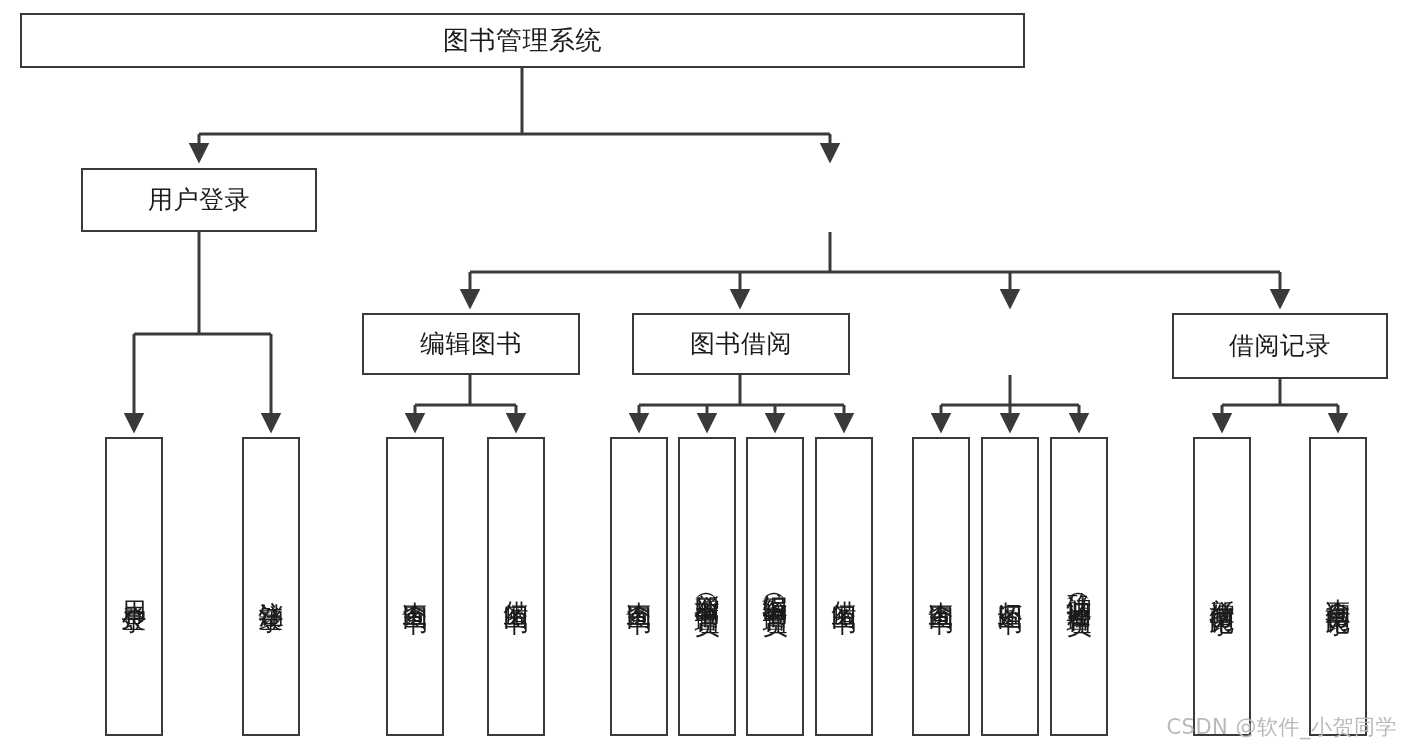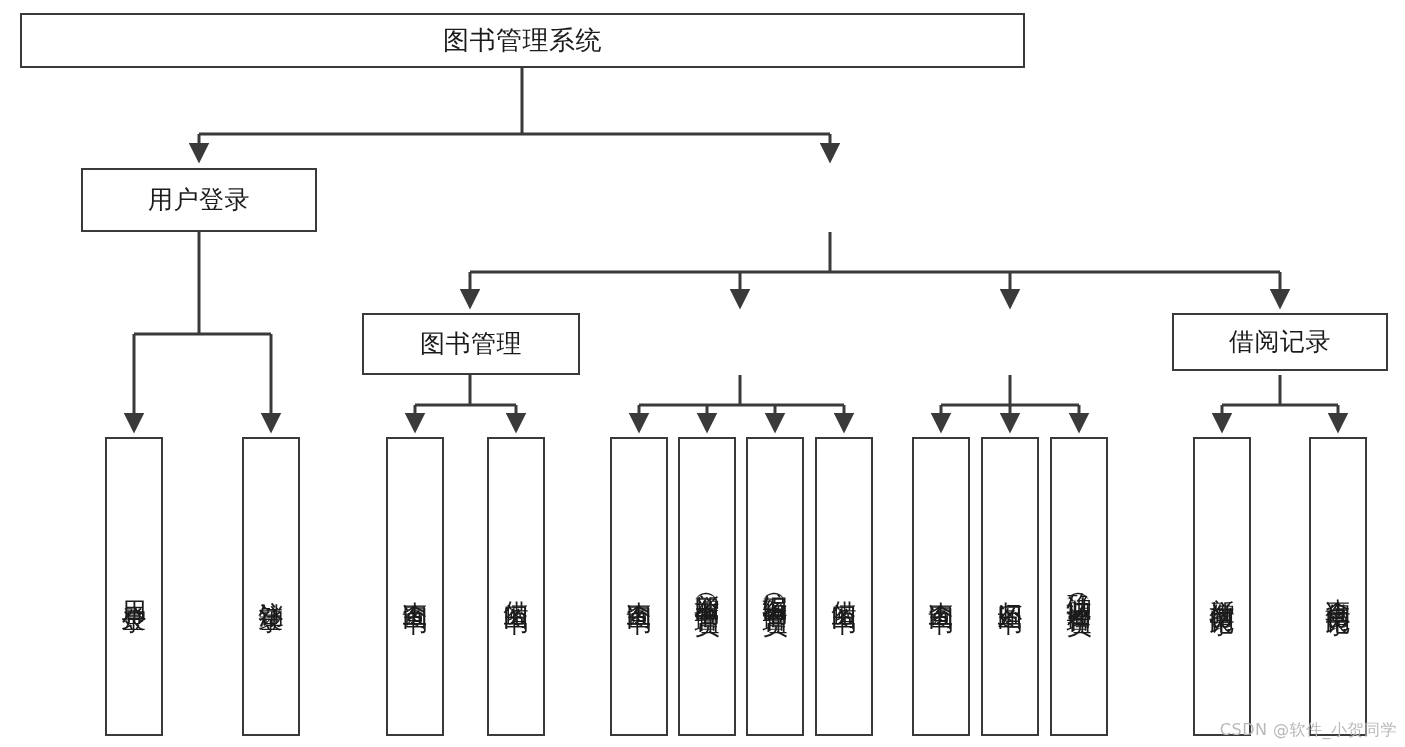--- a/index.html
+++ b/index.html
@@ -59,21 +59,21 @@
     text-orientation: upright;
     font-size: 25px;
     line-height: 1.0;
     letter-spacing: 3px;
     white-space: nowrap;
   }
   #watermark {
     position: absolute;
     right: 8px;
     bottom: 6px;
-    font-size: 16px;
+    font-size: 21px;
     color: #b9b9b9;
     letter-spacing: 0.5px;
     user-select: none;
     pointer-events: none;
   }
 </style>
 </head>
 <body>
 
 <div id="canvas">
@@ -130,23 +130,26 @@
 
   <div class="node horiz root" style="left:20px; top:13px; width:1005px; height:55px;">
     <span class="node-label">图书管理系统</span>
   </div>
 
   <div class="node horiz" style="left:81px; top:168px; width:236px; height:64px;">
     <span class="node-label">用户登录</span>
   </div>
 
   <div class="node horiz" style="left:362px; top:313px; width:218px; height:62px;">
-    <span class="node-label">图书管理</span>
+    <span class="node-label">编辑图书</span>
   </div>
-  <div class="node horiz" style="left:1172px; top:313px; width:216px; height:58px;">
+  <div class="node horiz" style="left:632px; top:313px; width:218px; height:62px;">
+    <span class="node-label">图书借阅</span>
+  </div>
+  <div class="node horiz" style="left:1172px; top:313px; width:216px; height:66px;">
     <span class="node-label">借阅记录</span>
   </div>
 
   <div class="node vert" style="left:105px; top:437px; width:58px; height:299px;">
     <span class="node-label">用户登录</span>
   </div>
   <div class="node vert" style="left:242px; top:437px; width:58px; height:299px;">
     <span class="node-label">注销登录</span>
   </div>
 

